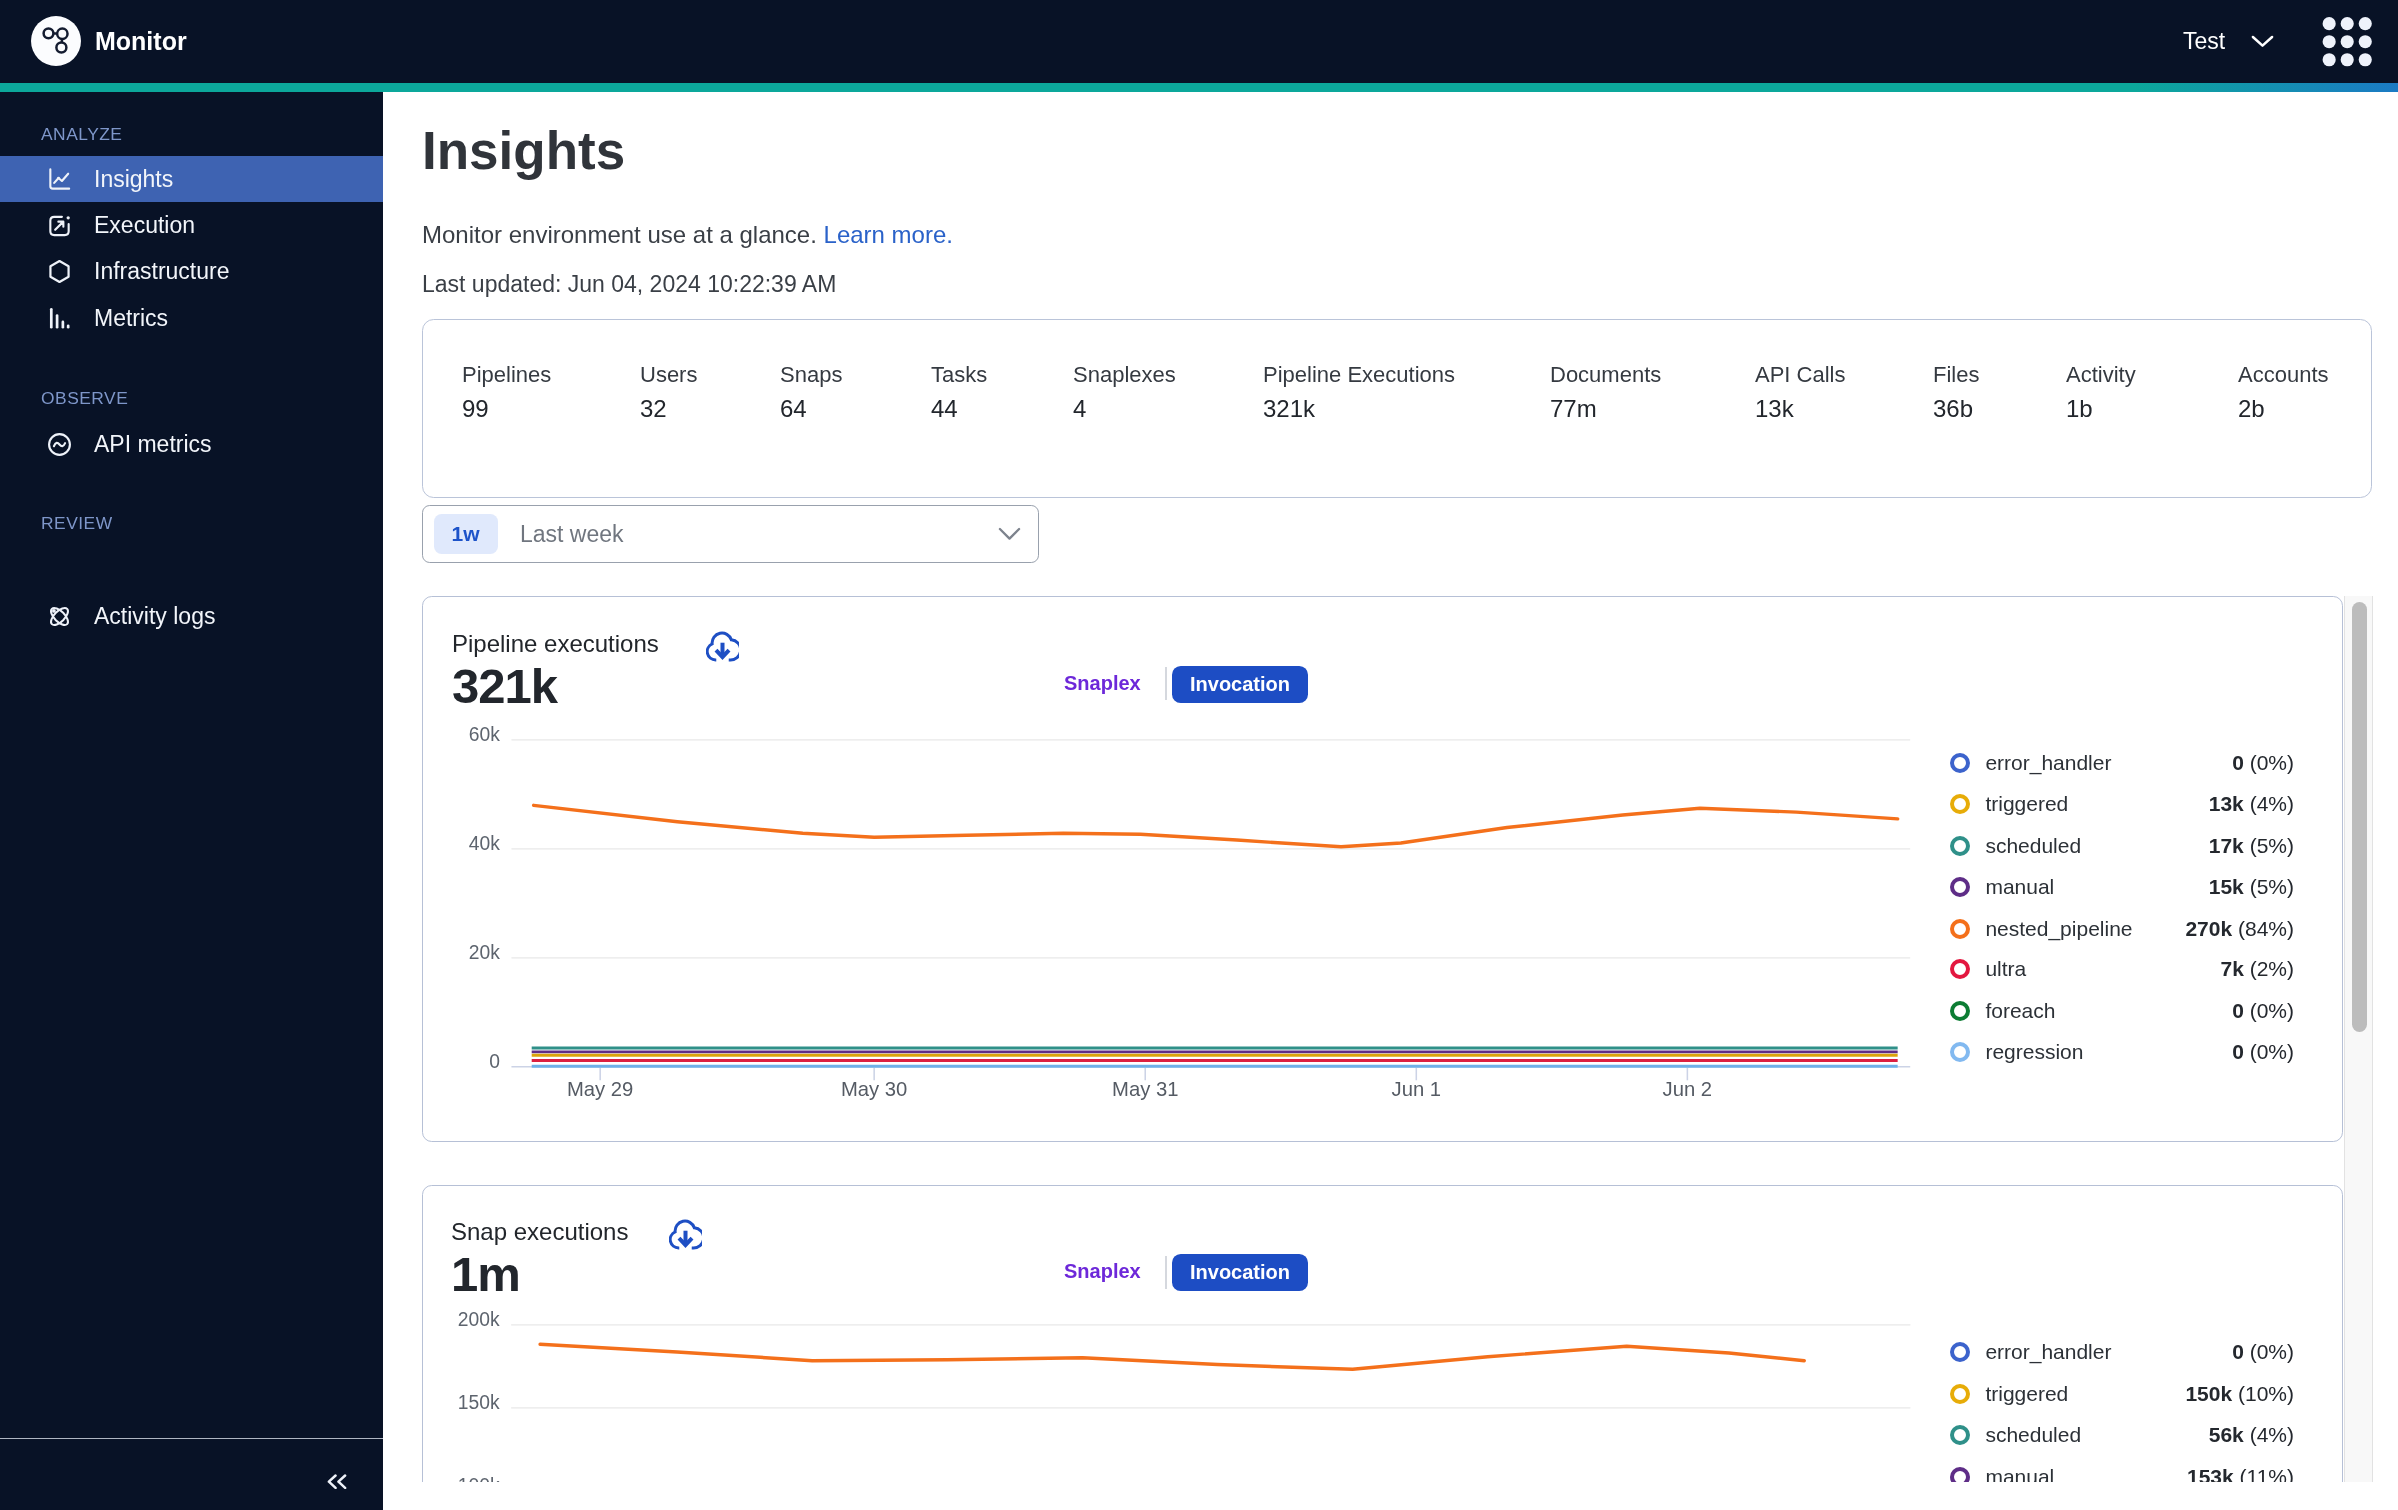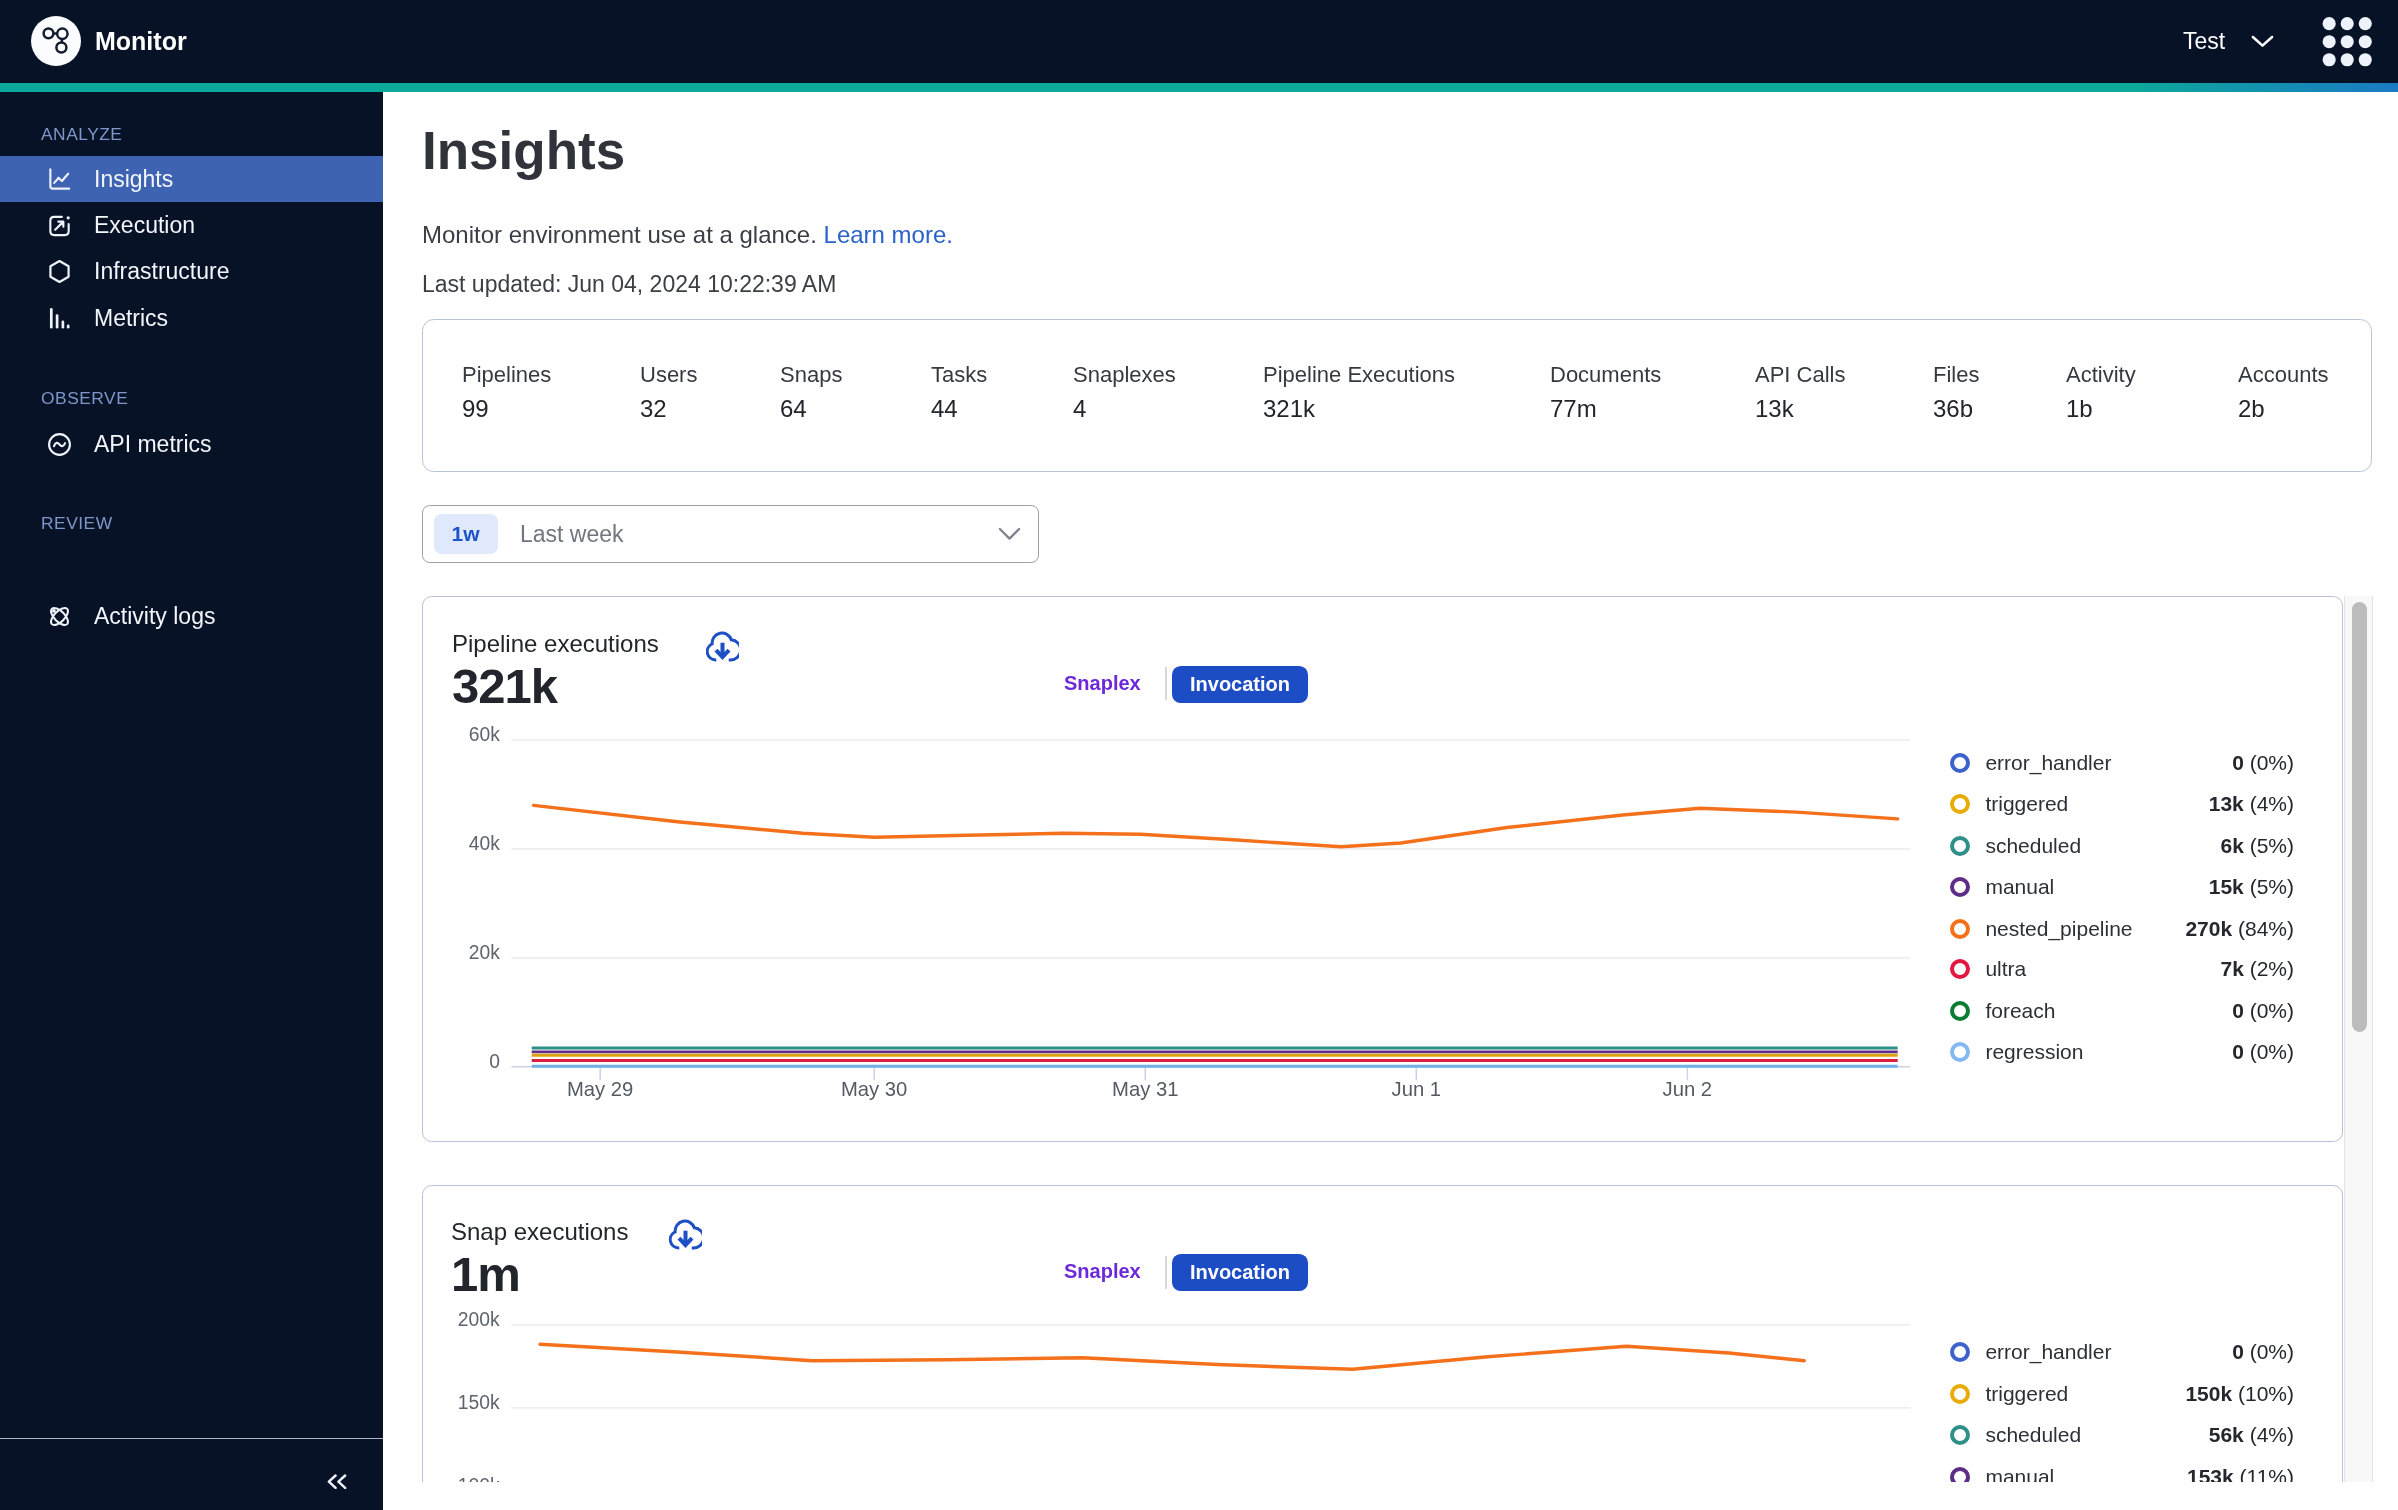--- a/index.html
+++ b/index.html
@@ -21,21 +21,21 @@
   .item { position:absolute; left:0; width:383px; height:46px; display:flex; align-items:center; }
   .item.sel { background:#3e63b2; }
   .item .ic { position:absolute; left:46px; width:27px; height:27px; }
   .item .lbl { position:absolute; left:94px; color:#f2f5fa; font-size:23px; font-weight:400; }
   #sb-div { position:absolute; left:0; top:1346px; width:383px; height:1px; background:rgba(230,236,246,0.75); }
   
   #title { position:absolute; left:422px; top:120px; font-size:53px; font-weight:bold; color:#30343a; }
   #subtitle { position:absolute; left:422px; top:221px; font-size:24px; color:#3a3f46; }
   #subtitle a { color:#2a62c9; text-decoration:none; }
   #updated { position:absolute; left:422px; top:271px; font-size:23px; color:#3a3f46; }
-  #stats { position:absolute; left:422px; top:319px; width:1950px; height:153px;
+  #stats { position:absolute; left:422px; top:319px; width:1950px; height:179px;
     border:1.4px solid #bac4d9; border-radius:11.6px; background:#fff; }
   .stat { position:absolute; top:0; }
   .stat .sl { position:absolute; top:42px; font-size:22px; color:#353a41; white-space:nowrap; }
   .stat .sv { position:absolute; top:75px; font-size:24px; font-weight:normal; color:#22262c; white-space:nowrap; }
   #dropdown { position:absolute; left:422px; top:505px; width:617px; height:58px;
     border:1.4px solid #99a1ad; border-radius:7.7px; background:#fff; }
   #chip1w { position:absolute; left:10.6px; top:7.7px; width:64px; height:40px; background:#e0e9fc;
     border-radius:7.7px; color:#1d53c9; font-size:21px; font-weight:bold; text-align:center; line-height:40px; }
   #lastweek { position:absolute; left:97px; top:0; height:56px; line-height:56px; font-size:23px; color:#70767f; }
   
@@ -272,21 +272,21 @@
       <span class="legval"><b>0</b> (0%)</span>
     </div>
   <div class="legrow" style="left:1527px;top:186px">
       <span class="ring" style="border-color:#e7ac08"></span>
       <span class="leglbl">triggered</span>
       <span class="legval"><b>13k</b> (4%)</span>
     </div>
   <div class="legrow" style="left:1527px;top:228px">
       <span class="ring" style="border-color:#2f9089"></span>
       <span class="leglbl">scheduled</span>
-      <span class="legval"><b>6k</b> (5%)</span>
+      <span class="legval"><b>17k</b> (5%)</span>
     </div>
   <div class="legrow" style="left:1527px;top:269px">
       <span class="ring" style="border-color:#5e2d87"></span>
       <span class="leglbl">manual</span>
       <span class="legval"><b>15k</b> (5%)</span>
     </div>
   <div class="legrow" style="left:1527px;top:311px">
       <span class="ring" style="border-color:#f4701b"></span>
       <span class="leglbl">nested_pipeline</span>
       <span class="legval"><b>270k</b> (84%)</span>

